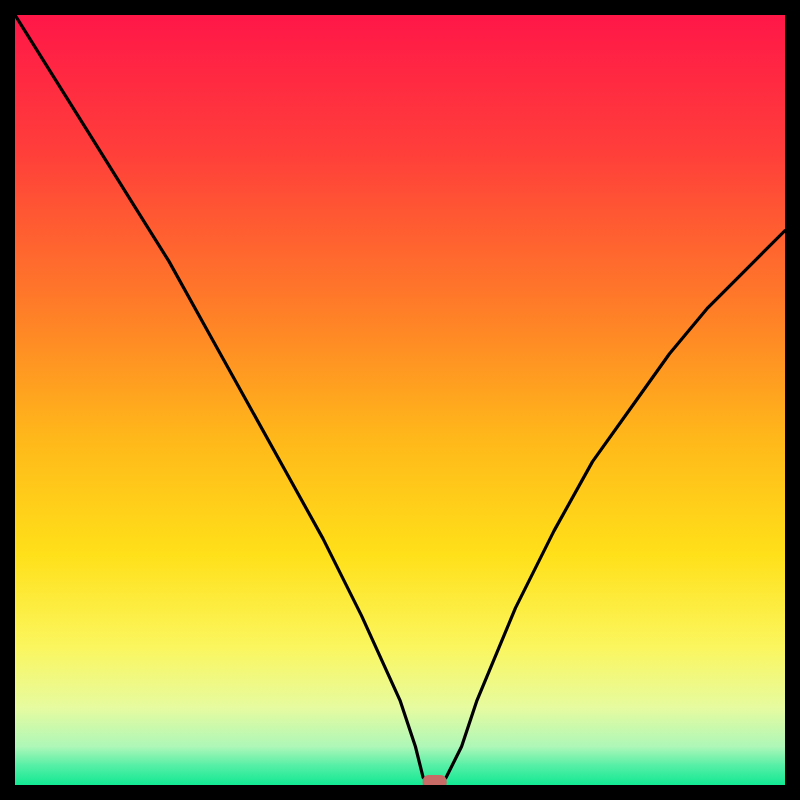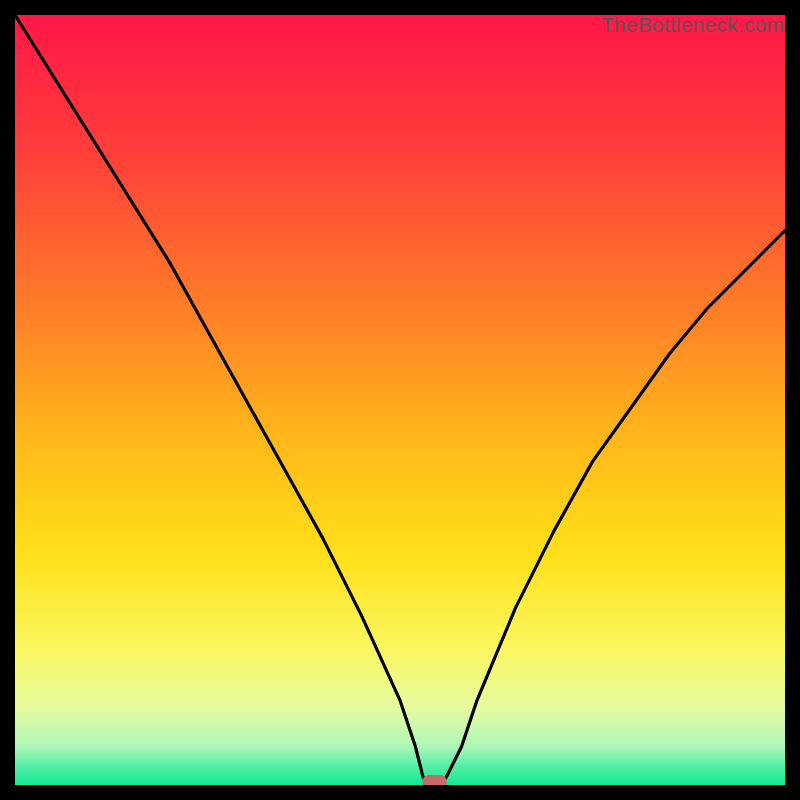--- a/index.html
+++ b/index.html
@@ -53,14 +53,13 @@
           <stop offset="90%" stop-color="#e6fba0"></stop>
           <stop offset="95%" stop-color="#aef7b8"></stop>
           <stop offset="97.5%" stop-color="#55efa6"></stop>
           <stop offset="100%" stop-color="#12e892"></stop>
         </linearGradient>
     </defs>
     <rect x="0" y="0" width="770" height="770" fill="url(#bg-grad)"></rect>
     <path id="curve" fill="none" stroke="#000000" stroke-width="3.2" stroke-linecap="round" stroke-linejoin="round" d="M0.00 0.00 L38.50 61.60 L77.00 123.20 L115.50 184.80 L154.00 246.40 L192.50 315.70 L231.00 385.00 L269.50 454.30 L308.00 523.60 L346.50 600.60 L385.00 685.30 L400.40 731.50 L408.10 762.30 L415.80 770.00 L423.50 770.00 L431.20 762.30 L446.60 731.50 L462.00 685.30 L500.50 592.90 L539.00 515.90 L577.50 446.60 L616.00 392.70 L654.50 338.80 L693.00 292.60 L731.50 254.10 L770.00 215.60"></path>
     <rect id="marker" rx="6" ry="6" width="24" height="14" fill="#c86a66" x="407.65" y="759.92"></rect>
   </svg>
-  <div class="watermark">TheBottleneck.com</div>
 </div>
 
 </body></html>

